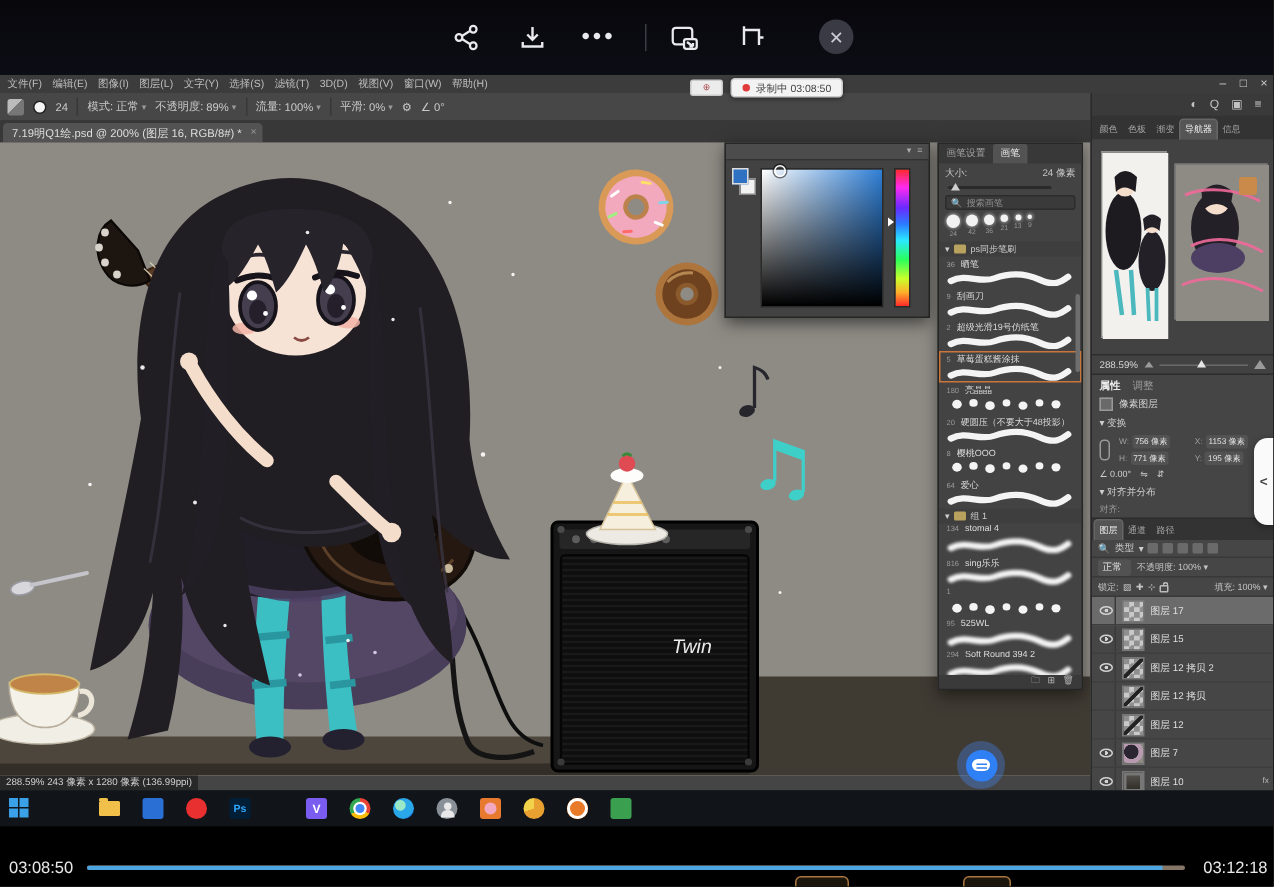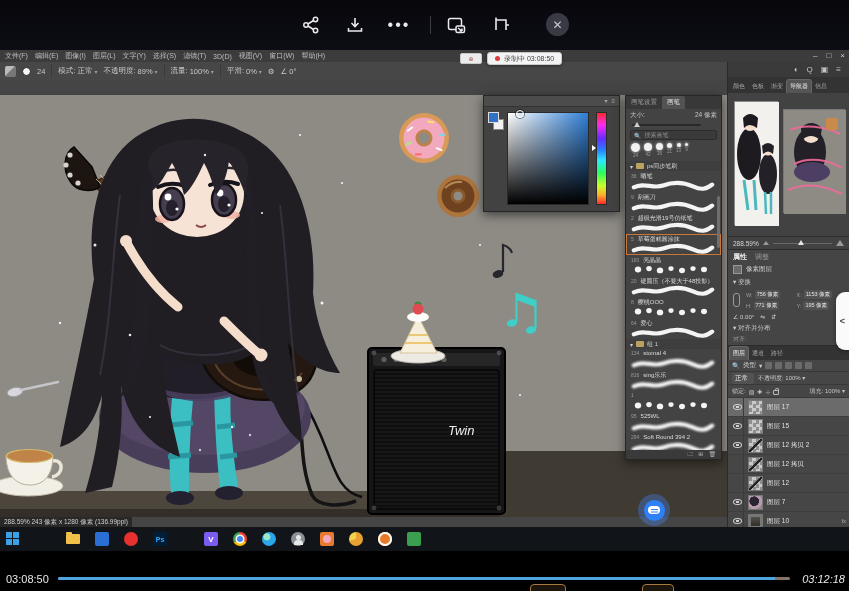--- a/index.html
+++ b/index.html
@@ -185,21 +185,21 @@
   .c-or1{width:14px;height:14px;background:#e87a30;border-radius:2px;position:relative;}
   .c-or1::after{content:"";position:absolute;left:3px;top:3px;width:8px;height:8px;border-radius:50%;background:#f2a8c0;}
   .c-or2{width:14px;height:14px;border-radius:50%;background:conic-gradient(#e8a030 0 70%,#f2d24a 0);}
   .c-or3{width:14px;height:14px;border-radius:50%;background:#e87a2a;box-shadow:inset 0 0 0 2px #fff,inset 0 0 0 4px #e87a2a;}
   .c-green{width:14px;height:14px;background:#3aa050;border-radius:2px;}
 
   
   .gap-black{position:absolute;left:0;top:551px;width:849px;height:19px;background:#000;}
   .timeline{position:absolute;left:0;top:570px;width:849px;height:21px;background:#000;}
   .tl-cur{position:absolute;left:6px;top:3px;font-size:11px;color:#e8e8e8;}
-  .tl-tot{position:absolute;right:4px;top:3px;font-size:11px;color:#e8e8e8;font-style:italic;}
+  .tl-tot{position:absolute;right:4px;top:3px;font-size:11px;color:#e8e8e8;}
   .tl-track{position:absolute;left:58px;right:59px;top:7px;height:3px;background:#867668;border-radius:2px;overflow:hidden;}
   .tl-prog{height:100%;background:#4da6e0;}
   .marker{position:absolute;top:584px;height:12px;border:1px solid #a87840;border-radius:4px;background:#1c150c;}
   .mk1{left:530px;width:36px;}
   .mk2{left:642px;width:32px;}
 
   
   .chatbtn{position:absolute;left:638px;top:494px;width:32px;height:32px;border-radius:50%;background:rgba(70,135,245,.35);
     display:flex;align-items:center;justify-content:center;}
   .chatbtn .inner{width:21px;height:21px;border-radius:50%;background:#2f7ff5;position:relative;}
@@ -310,20 +310,25 @@
       <span class="opt-sep"></span>
       <span class="og">
         <i style="font-style:normal">平滑:</i>
         <b style="font-weight:normal">0%</b>
           <i class="caret">▾</i>
         </span>
       <span class="og">⚙</span>
       <span class="og">∠ 0°</span>
     </div>
 
+    <div class="tabsbar">
+      <div class="doctab">
+        <span>7.19明Q1绘.psd @ 200% (图层 16, RGB/8#) *</span><i>×</i>
+      </div>
+    </div>
 
     <div class="rechandle">⊕</div>
     <div class="recpill">
       <span class="recdot"></span>
       <span class="rectxt">录制中 03:08:50</span>
     </div>
 
     <div class="canvas">
       <svg width="727" height="422" viewBox="0 0 727 422">
         <rect width="727" height="422" fill="#8e8b85"></rect>

